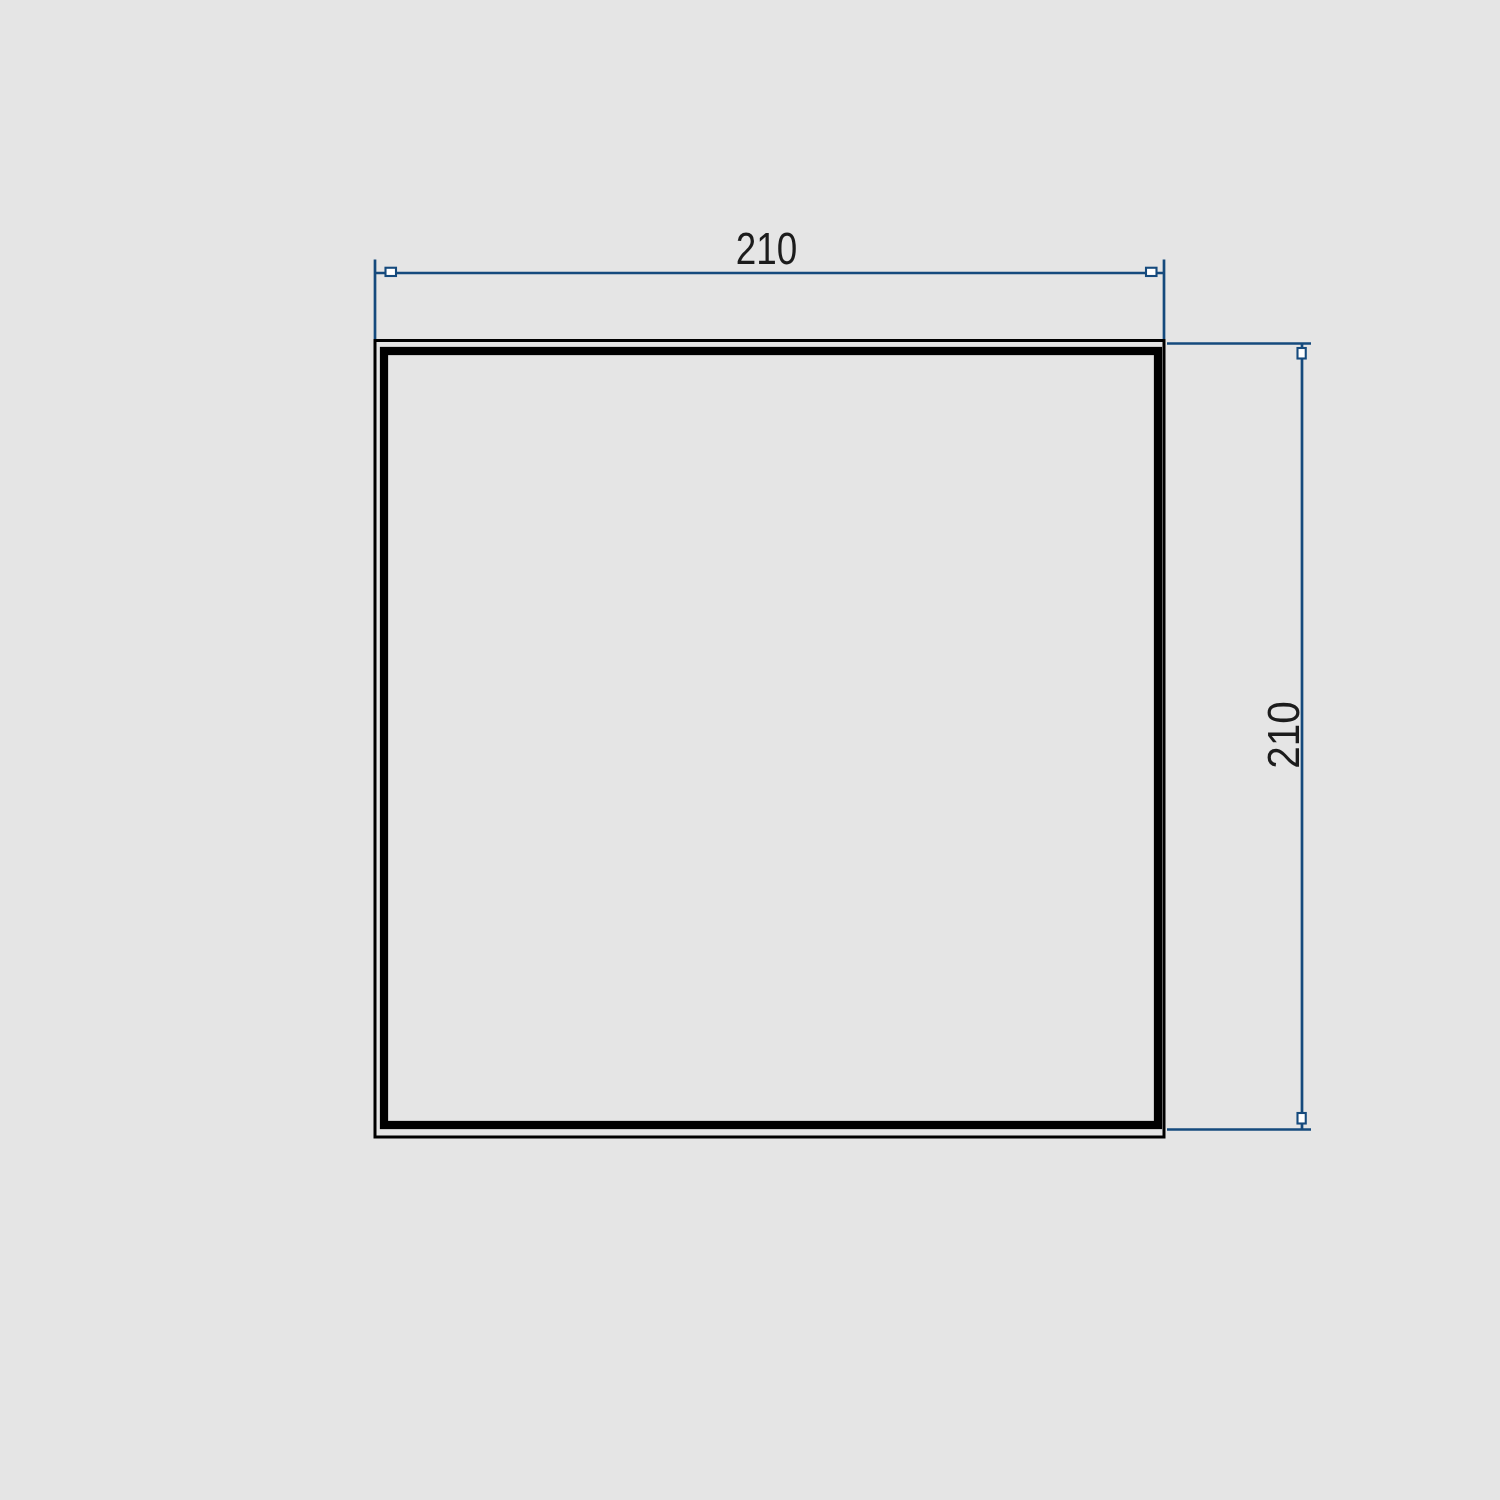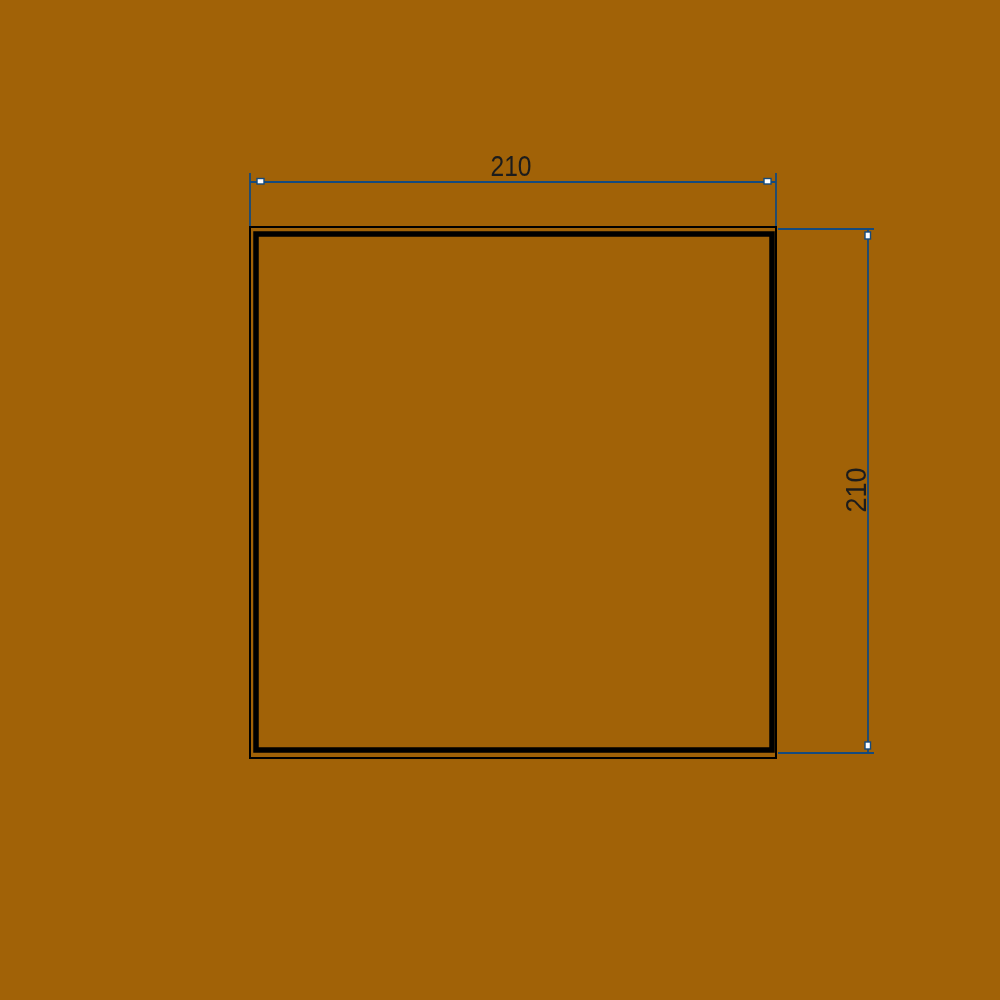--- a/index.html
+++ b/index.html
@@ -4,21 +4,21 @@
 <style>
   html, body {
     margin: 0;
     padding: 0;
     background: #ffffff;
   }
   .stage {
     position: relative;
     width: 1000px;
     height: 1000px;
-    background: #a16207;
+    background: #e5e5e5;
     overflow: hidden;
   }
   svg text {
     font-family: "Liberation Sans", "DejaVu Sans", sans-serif;
     font-size: 30px;
   }
 </style>
 </head>
 <body>
 

